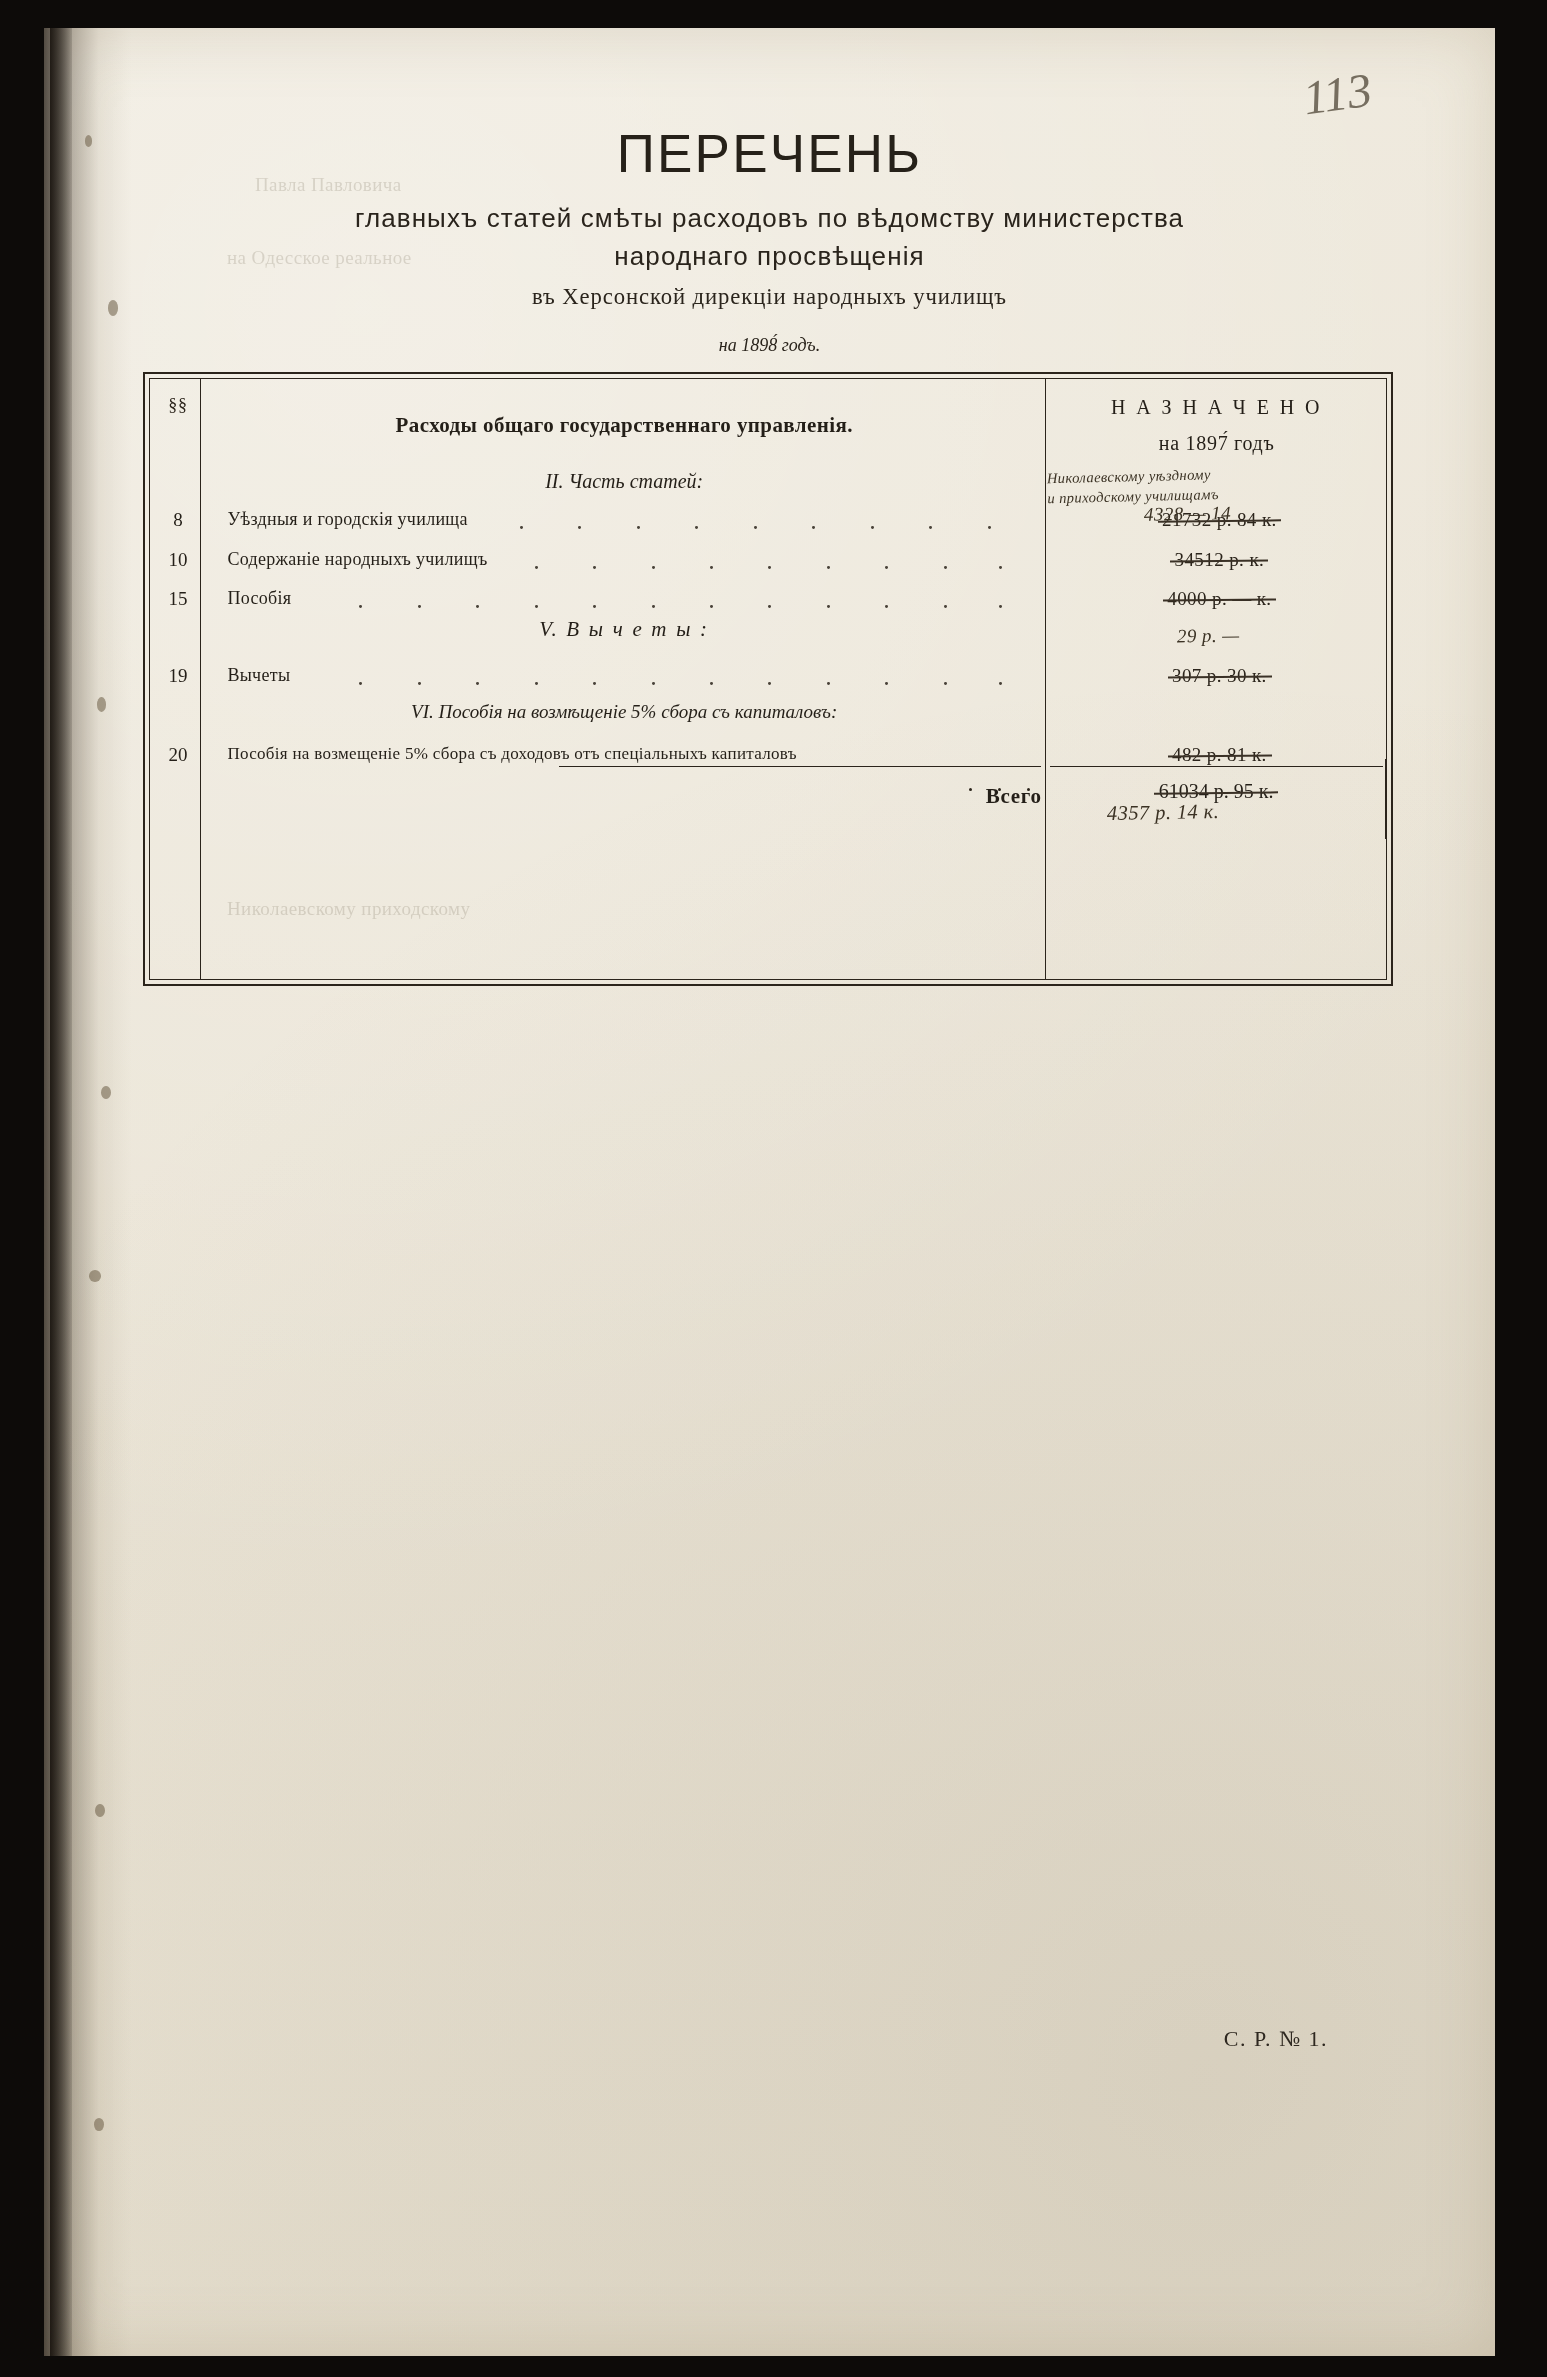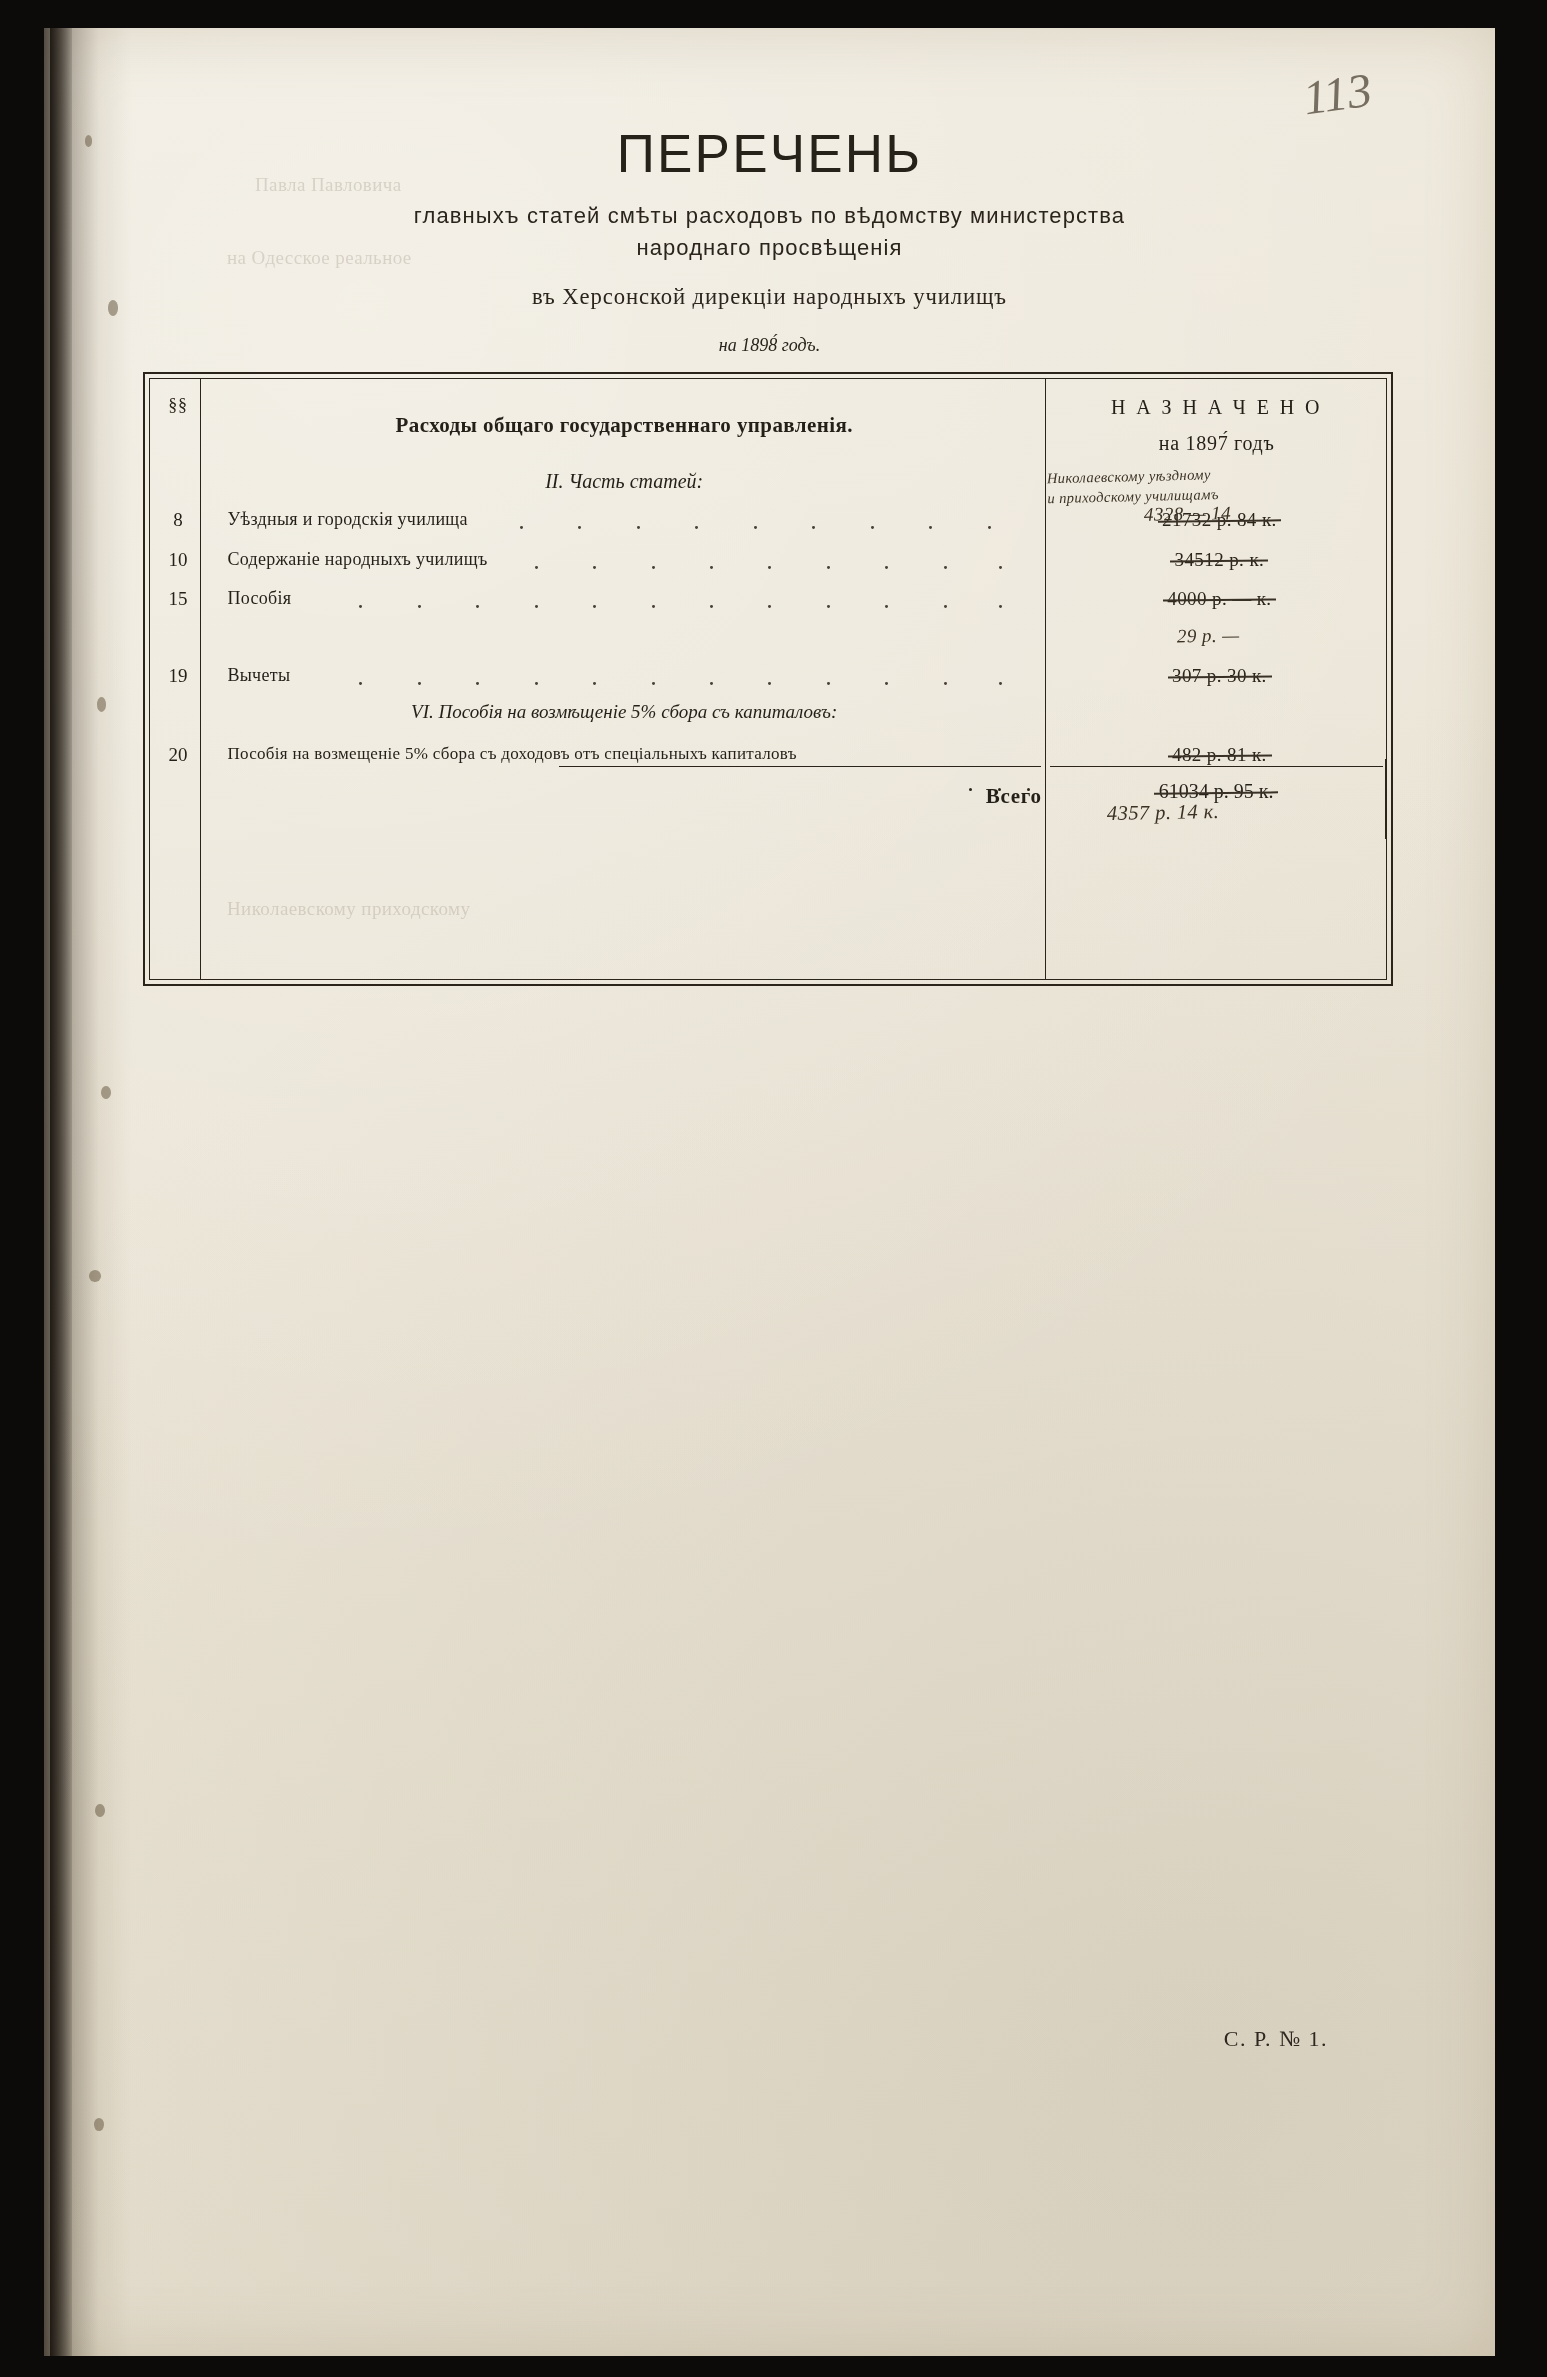--- a/index.html
+++ b/index.html
@@ -74,21 +74,21 @@
     letter-spacing: 2.2px;
     color: #262119;
     font-weight: 400;
   }
   .title-sub1 {
     position: absolute;
     top: 172px;
     left: 110px; right: 110px;
     text-align: center;
     font-family: "Liberation Sans", sans-serif;
-    font-size: 22px;
+    font-size: 26px;
     letter-spacing: 1.1px;
     line-height: 1.45;
     color: #2a241c;
   }
   .title-sub2 {
     position: absolute;
     top: 256px;
     left: 0; right: 0;
     text-align: center;
     font-family: "Liberation Serif", serif;
@@ -400,20 +400,21 @@
 
           <div class="vline" id="vline-1"></div>
           <div class="vline" id="vline-2"></div>
 
           <div class="col-sec-head">§§</div>
           <div class="col-title">Расходы общаго государственнаго управленія.</div>
           <div class="col-назначено">Н А З Н А Ч Е Н О</div>
           <div class="col-год">на 1897́ годъ</div>
 
           <div class="section-head" id="sec-II">II.  Часть статей:</div>
+          <div class="section-head" id="sec-V">V.  В ы ч е т ы :</div>
           <div class="section-head" id="sec-VI">VI.  Пособія на возмѣщеніе 5% сбора съ капиталовъ:</div>
 
           <div class="row" style="top:130px;">
             <div class="num">8</div>
             <div class="label">Уѣздныя и городскія училища</div>
             <div class="leader">
               <i style="left:307px;"></i>
                 <i style="left:365px;"></i>
                 <i style="left:424px;"></i>
               <i style="left:482px;"></i>

